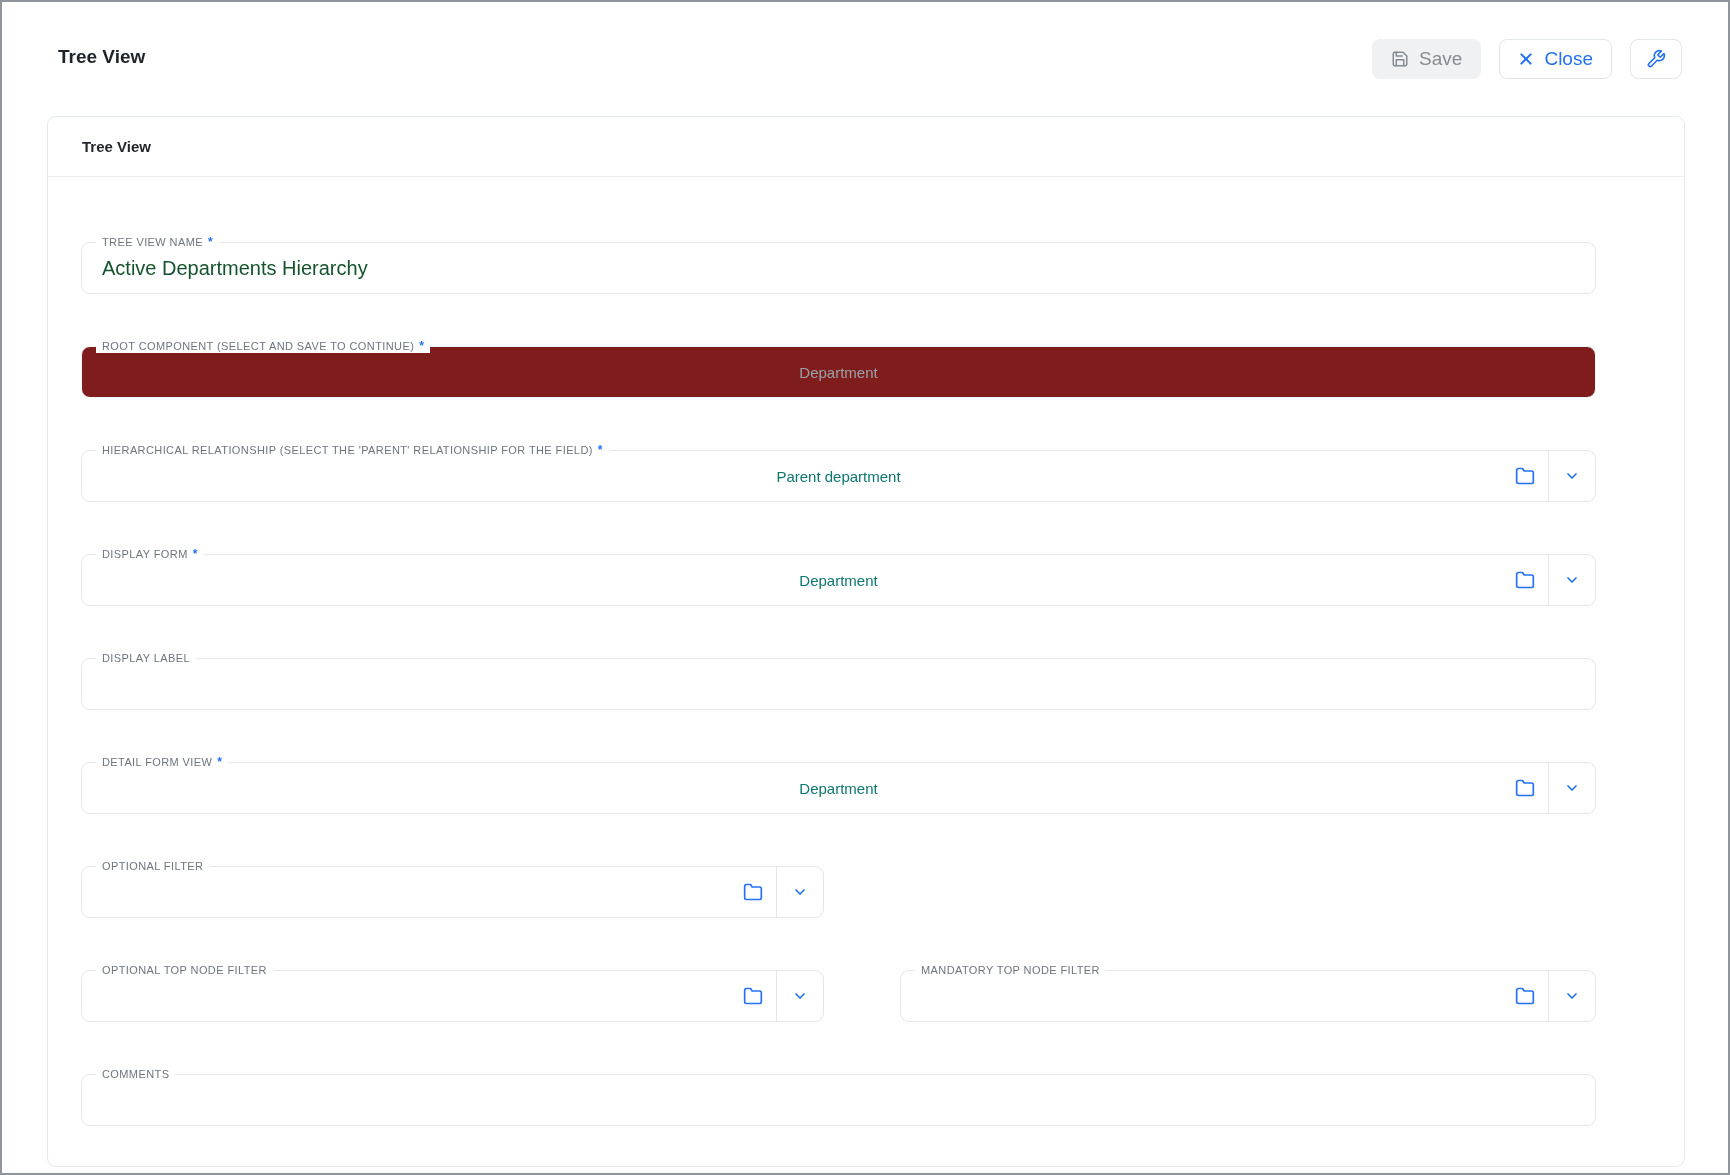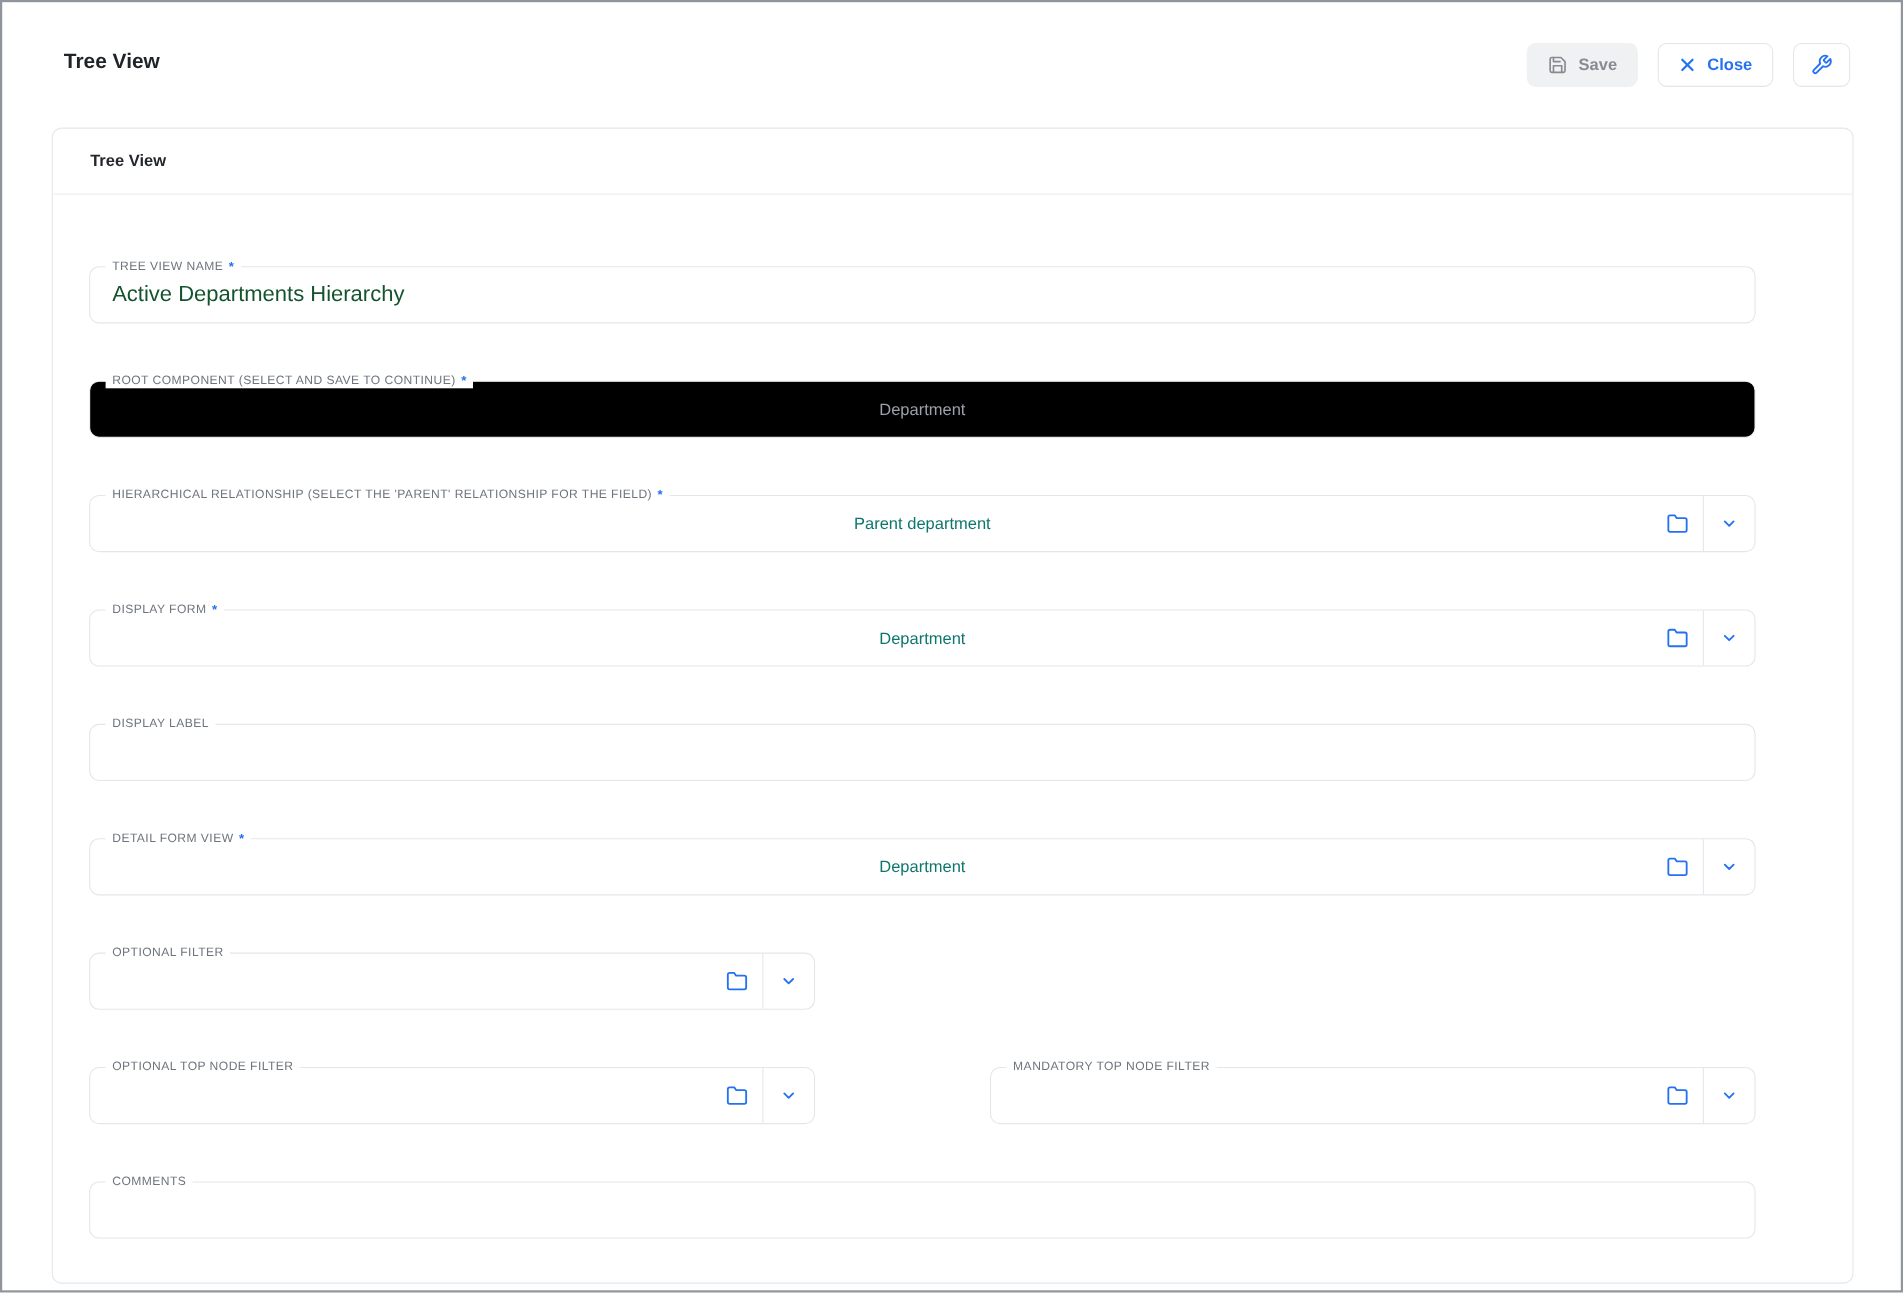--- a/index.html
+++ b/index.html
@@ -18,21 +18,21 @@
     position: absolute; left: 56px; top: 44px;
     font-size: 19px; font-weight: 700; color: #1f2429;
   }
   .toolbar {
     position: absolute; right: 46px; top: 37px;
     display: flex; align-items: center; gap: 18px;
   }
   .btn {
     height: 40px; border-radius: 8px;
     display: inline-flex; align-items: center; justify-content: center;
-    gap: 10px; font-size: 15px; font-weight: 700;
+    gap: 10px; font-size: 19px; font-weight: 400;
     padding: 0 18px; cursor: pointer; user-select: none;
   }
   .btn-save { background: #f0f1f2; color: #868b92; border: 1px solid #f0f1f2; }
   .btn-close { background: #ffffff; color: #2471f2; border: 1px solid #e2e5e9; }
   .btn-tools { background: #ffffff; border: 1px solid #e2e5e9; width: 52px; padding: 0; }
   .btn svg { display: block; }
 
   
   .card {
     position: absolute; left: 45px; right: 43px; top: 114px; bottom: 6px;
@@ -45,21 +45,21 @@
   }
   .card-body { padding: 65px 88px 0 33px; }
 
   
   .field-row { margin-bottom: 52px; }
   .field {
     position: relative; height: 52px;
     border: 1px solid #e3e6ea; border-radius: 9px; background: #fff;
     display: flex; align-items: center; padding: 0 20px; justify-content: center;
   }
-  .field.disabled { background: #000000; border-color: #f5f5f6; }
+  .field.disabled { background: #7f1d1d; border-color: #f5f5f6; }
   .legend {
     position: absolute; top: -7px; left: 14px;
     background: #ffffff; padding: 0 6px; line-height: 13px;
     font-size: 11px; letter-spacing: 0.4px; color: #6e757d;
     display: flex; gap: 5px; white-space: nowrap;
   }
   .req { color: #2471f2; font-size: 12px; line-height: 12px; font-weight: 700; }
   .field-value { font-size: 15px; color: #0f766e; }
   .field.disabled .field-value { color: #9ba1a8; }
   .field input {
@@ -75,21 +75,21 @@
     display: flex; align-items: center; justify-content: center;
     width: 46px; height: 100%; cursor: pointer;
   }
   .adorn-divider { width: 1px; align-self: stretch; background: #e3e6ea; }
   .chevron-btn {
     width: 46px; height: 100%; display: flex;
     align-items: center; justify-content: center; cursor: pointer;
   }
 
   .split-row { display: flex; justify-content: space-between; }
-  .split-row .half-a { width: 660px; }
+  .split-row .half-a { width: 743px; }
   .split-row .half-b { width: 696px; }
 </style>
 </head>
 <body>
 
 <div class="page-title">Tree View</div>
 
 <div class="toolbar">
   <div class="btn btn-save">
     <span>

